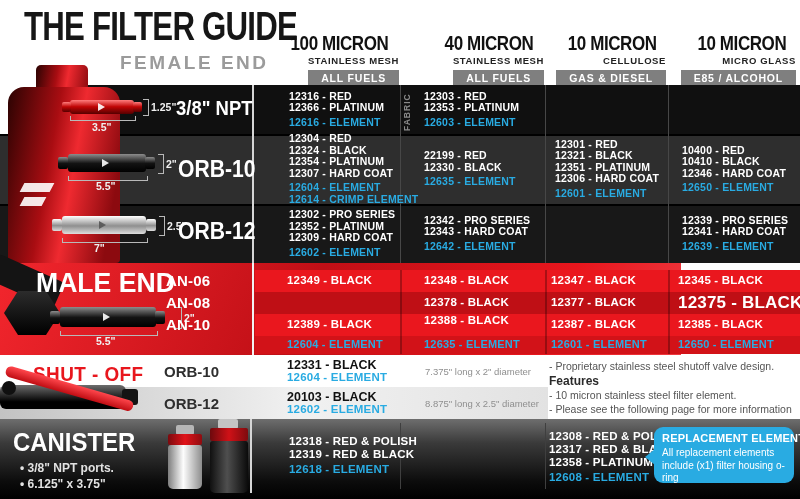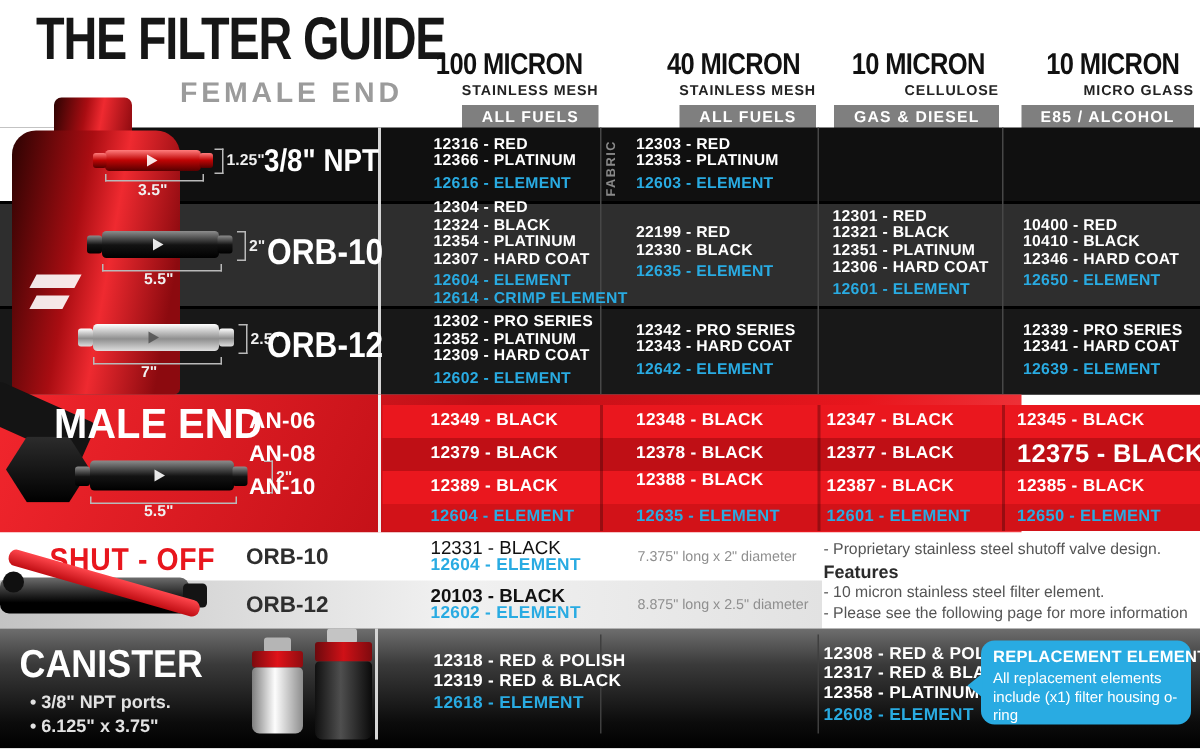--- a/index.html
+++ b/index.html
@@ -230,23 +230,20 @@
     <div class="cell" style="left:424px;top:7px;height:22px">
         <div class="pn" style="font-size:11.5px">12348 - BLACK</div>
       </div>
     <div class="cell" style="left:551px;top:7px;height:22px">
         <div class="pn" style="font-size:11.5px">12347 - BLACK</div>
       </div>
     <div class="cell" style="left:678px;top:7px;height:22px">
         <div class="pn" style="font-size:11.5px">12345 - BLACK</div>
       </div>
 
-    <div class="cell" style="left:287px;top:29px;height:22px">
-        <div class="pn" style="font-size:11.5px">12379 - BLACK</div>
-      </div>
     <div class="cell" style="left:424px;top:29px;height:22px">
         <div class="pn" style="font-size:11.5px">12378 - BLACK</div>
       </div>
     <div class="cell" style="left:551px;top:29px;height:22px">
         <div class="pn" style="font-size:11.5px">12377 - BLACK</div>
       </div>
     <div class="cell" style="left:678px;top:29px;height:22px">
         <div class="pn" style="font-size:17px">12375 - BLACK</div>
       </div>
 
@@ -290,21 +287,21 @@
     </div>
 
     <div class="cell" style="left:164px;top:0;height:32px">
         <div style="color:#2e2e2e;font-weight:700;font-size:15px">ORB-10</div>
       </div>
     <div class="cell" style="left:164px;top:32px;height:32px">
         <div style="color:#2e2e2e;font-weight:700;font-size:15px">ORB-12</div>
       </div>
 
     <div class="cell" style="left:287px;top:0;height:32px">
-      <div style="color:#111;font-weight:400;font-size:12.5px;line-height:13px">12331 - BLACK</div>
+      <div style="color:#111;font-weight:700;font-size:12.5px;line-height:13px">12331 - BLACK</div>
       <div class="eln" style="font-size:11.5px">12604 - ELEMENT</div>
     </div>
     <div class="cell" style="left:287px;top:32px;height:32px">
       <div style="color:#111;font-weight:700;font-size:12.5px;line-height:13px">20103 - BLACK</div>
       <div class="eln" style="font-size:11.5px">12602 - ELEMENT</div>
     </div>
 
     <div class="cell" style="left:425px;top:0;height:32px">
         <div style="color:#8f8f8f;font-size:9.5px;white-space:nowrap">7.375" long x 2" diameter</div>
       </div>

